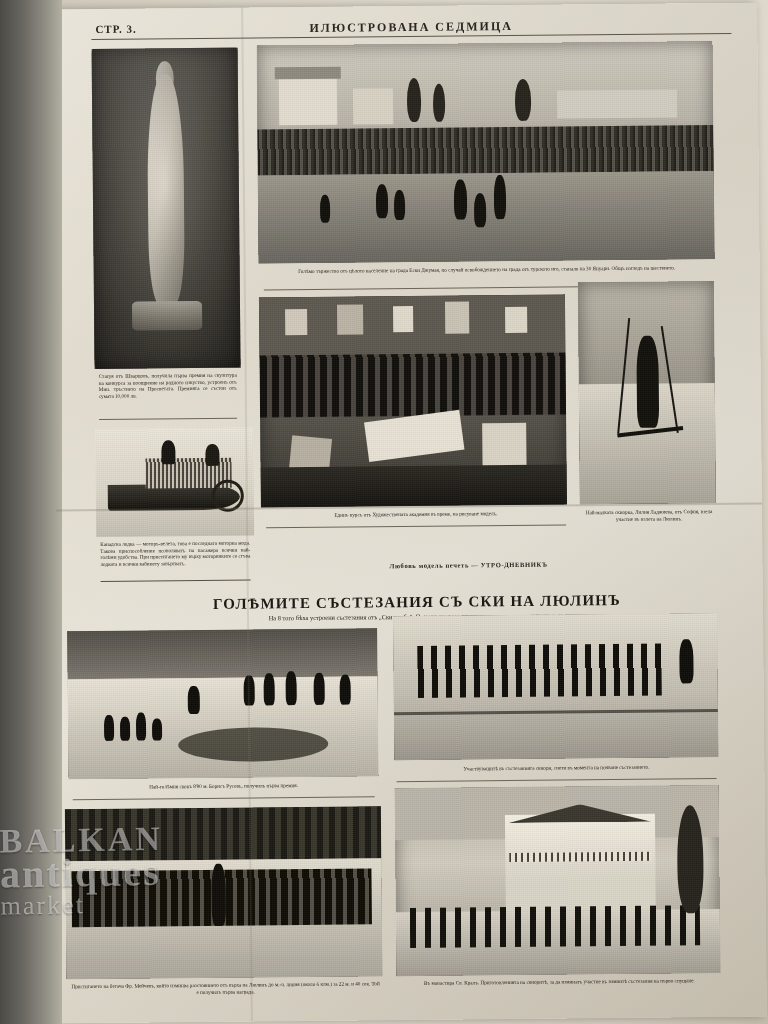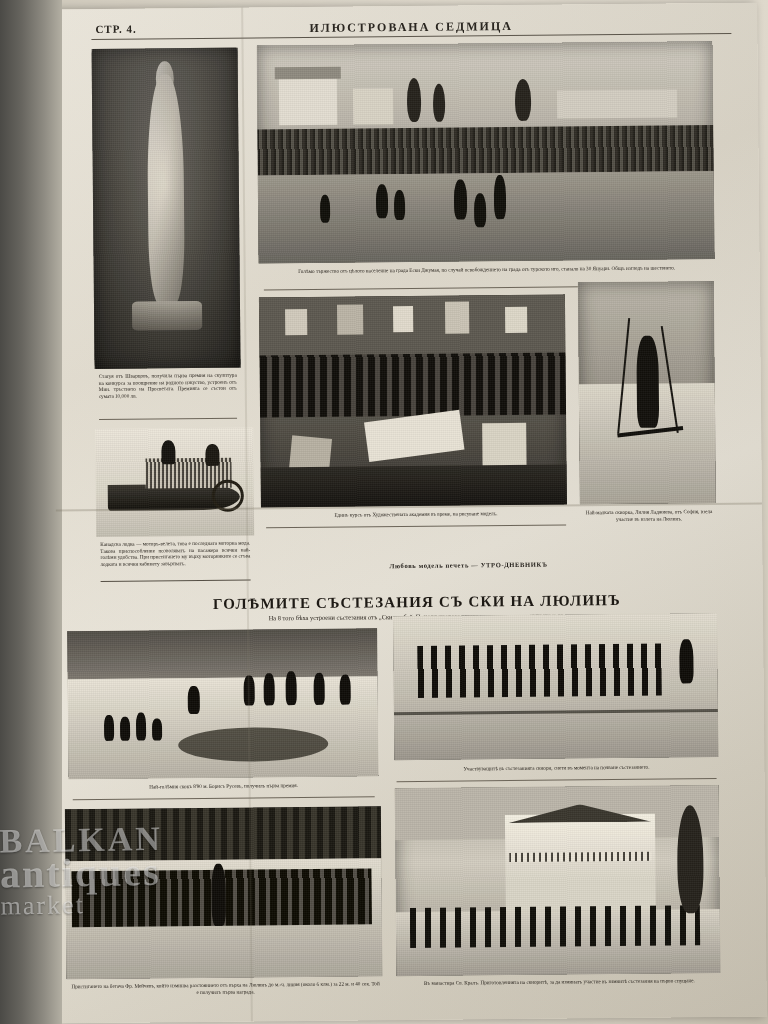--- a/index.html
+++ b/index.html
@@ -181,21 +181,21 @@
 </head>
 <body>
 
 <div id="page">
 
   <div id="sheet"></div>
   <div id="gutter"></div>
 
   <div id="content">
 
-    <div class="hdr" id="hdr-page">СТР. 4.</div>
+    <div class="hdr" id="hdr-page">СТР. 3.</div>
     <div class="hdr" id="hdr-title">ИЛЮСТРОВАНА СЕДМИЦА</div>
     <div id="hdr-rule"></div>
 
     <div class="photo" style="left:40px; top:40px; width:146px; height:320px;
                 background:linear-gradient(160deg,#6e6a62 0%, #565249 40%, #45423a 100%);">
       <div id="statue-head"></div>
       <div id="statue-body"></div>
       <div id="statue-base"></div>
       <div class="blob" style="left:-20%;top:-20%;width:140%;height:140%;
                   background:radial-gradient(ellipse at 50% 45%, rgba(255,255,255,0.12), rgba(0,0,0,0.45) 70%);"></div>

